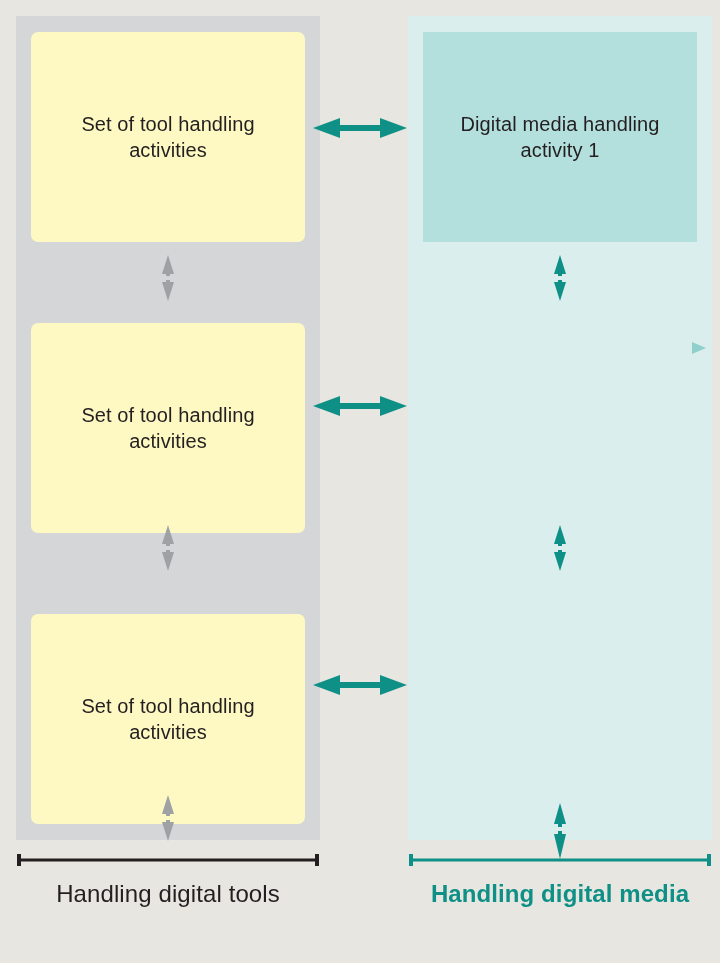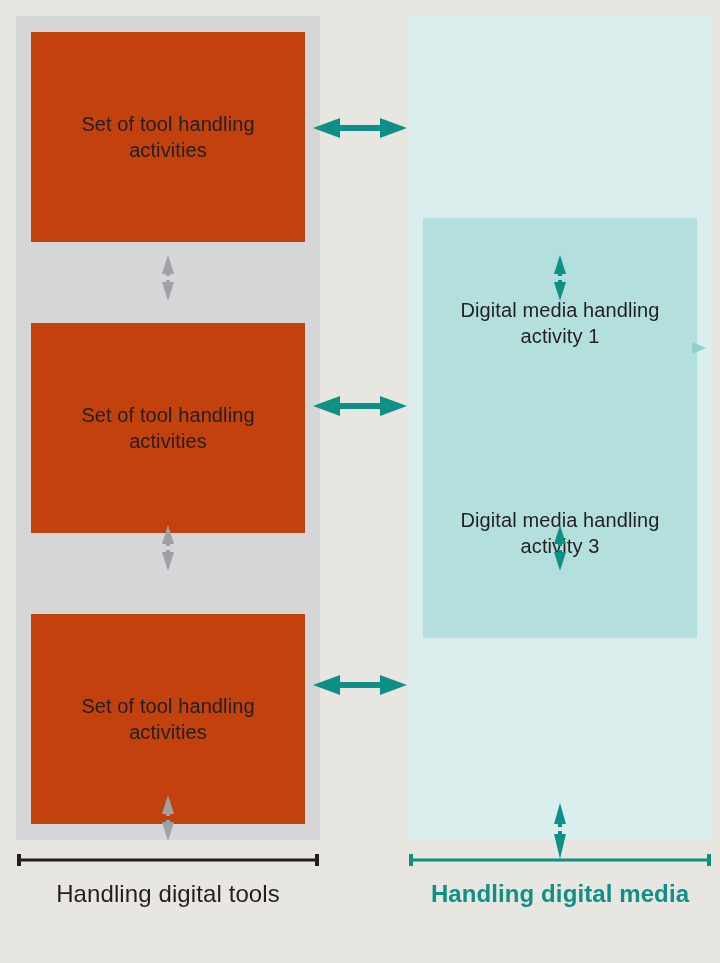--- a/index.html
+++ b/index.html
@@ -21,36 +21,36 @@
     top: 16px;
     width: 304px;
     height: 824px;
     box-sizing: border-box;
     padding: 16px 15px;
     display: flex;
     flex-direction: column;
     justify-content: space-between;
   }
   #col-tools  { left: 16px;  background: #d4d6d8; }
-  #col-media  { left: 408px; background: #daeeed; justify-content: center; }
+  #col-media  { left: 408px; background: #daeeed; }
 
   .act-box {
     height: 210px;
     box-sizing: border-box;
     display: flex;
     align-items: center;
     justify-content: center;
     text-align: center;
     font-size: 20px;
     line-height: 1.32;
     color: #231f20;
     letter-spacing: .1px;
     padding: 0 10px;
   }
-  #col-tools .act-box { background: #c2410c; }
+  #col-tools .act-box { background: #fef9c3; border-radius: 7px; }
   #col-media .act-box { background: #b3dfdd; }
 
   
   .v-arrow {
     position: absolute;
     left: 50%;
     transform: translateX(-50%);
     width: 26px;
     height: 48px;
     pointer-events: none;
@@ -145,23 +145,20 @@
   </div>
 </div>
 
 <div class="column" id="col-media">
 
   <div class="act-box">
     <span>Digital media handling activity 1</span>
   </div>
 
 
-  <div class="act-box">
-    <span>Digital media handling activity 3</span>
-  </div>
 
   <div class="v-arrow va1">
     <svg viewBox="0 0 26 48" xmlns="http://www.w3.org/2000/svg">
       <polygon points="13,1 19,20 15,20 15,22 11,22 11,20 7,20" fill="#0f9086"></polygon>
       <polygon points="13,47 19,28 15,28 15,26 11,26 11,28 7,28" fill="#0f9086"></polygon>
     </svg>
   </div>
 
   <div class="v-arrow va2">
     <svg viewBox="0 0 26 48" xmlns="http://www.w3.org/2000/svg">

